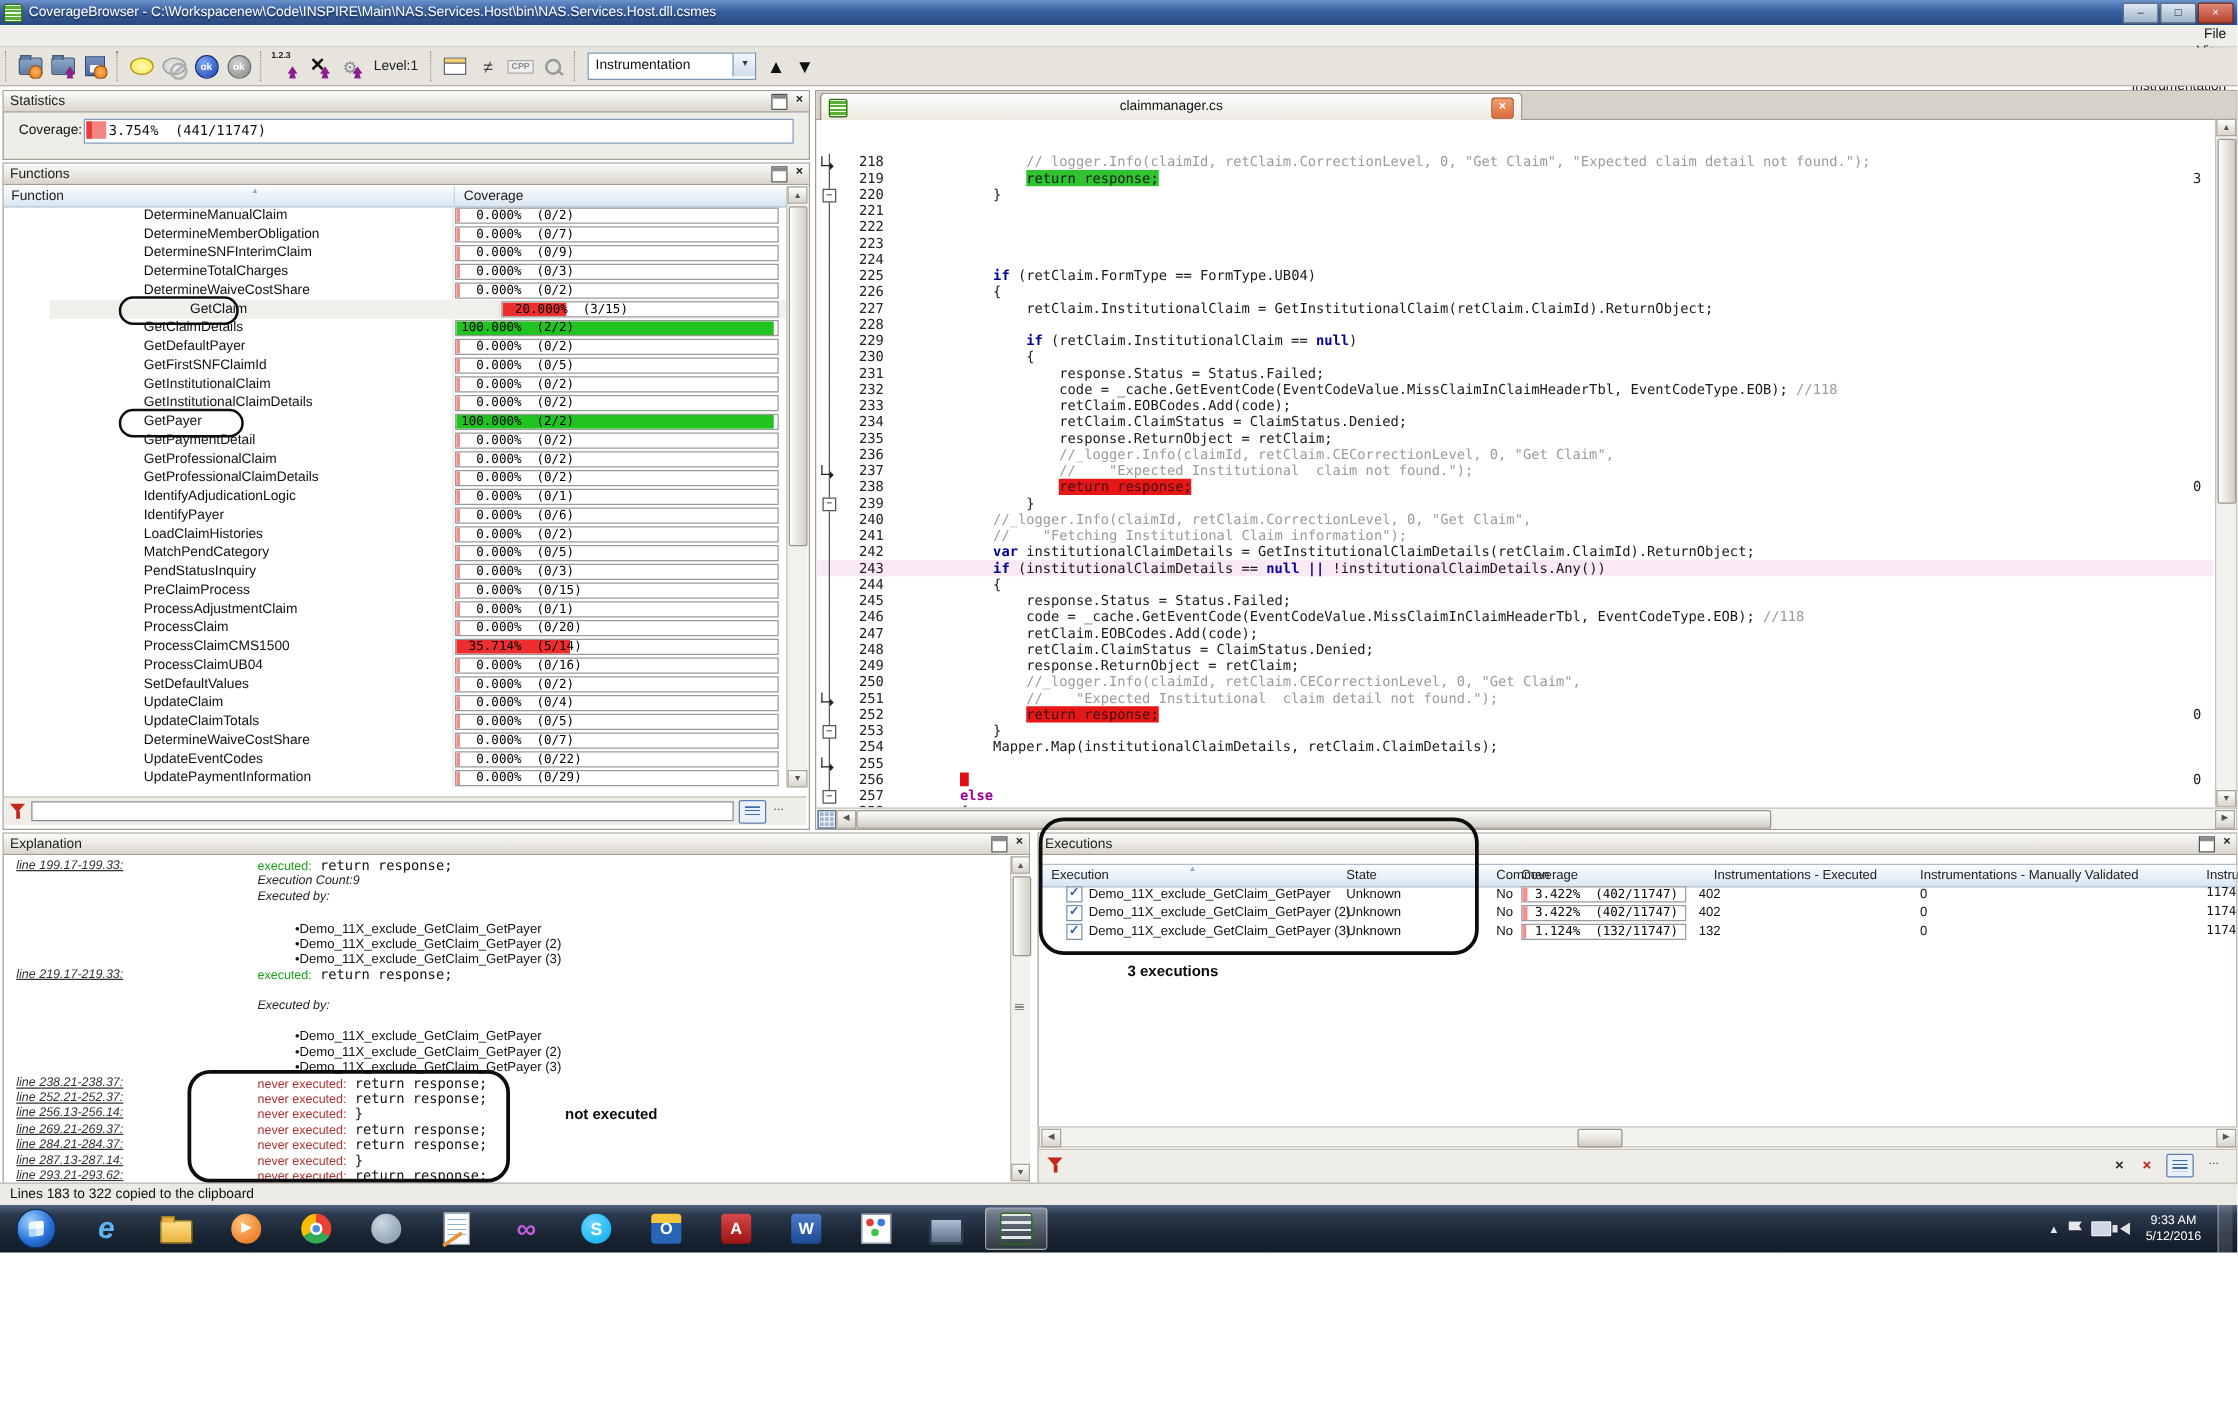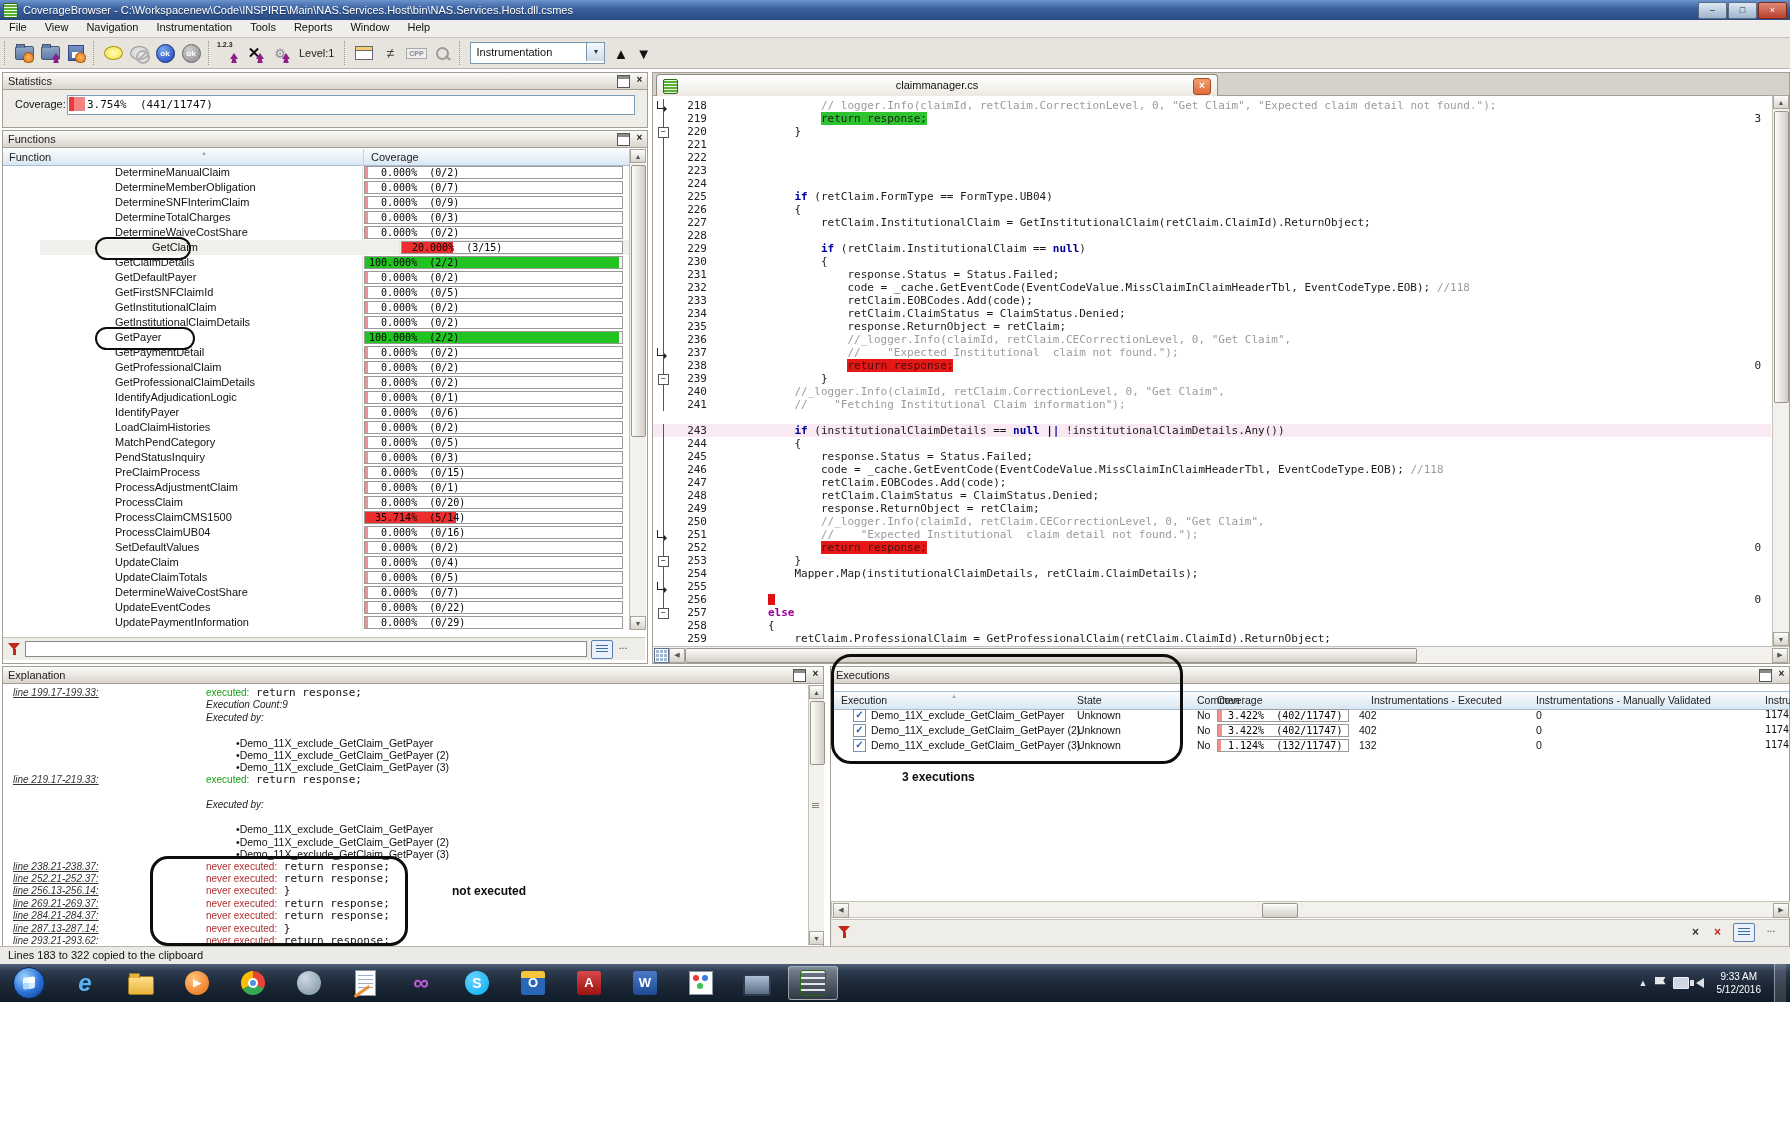--- a/index.html
+++ b/index.html
@@ -13,21 +13,21 @@
     color:#fff;font-size:11px;display:flex;align-items:center;padding:0;}
   #appicon{width:13px;height:13px;margin:0 5px 0 3px;background:#59b031;border:1px solid #2e6b14;border-radius:2px;
     background-image:repeating-linear-gradient(180deg,rgba(255,255,255,.9) 0 1px,transparent 1px 3px);}
   #wtitle{white-space:nowrap;text-shadow:0 1px 1px rgba(0,0,0,.5);}
   #winbtns{position:absolute;right:3px;top:2px;display:flex;gap:1px;}
   .wbtn{width:27px;height:15px;font-size:9px;line-height:14px;text-align: center;color:#fff;
     background:linear-gradient(#dfe8f2,#9fb4cc);border:1px solid #5a6d85;border-radius:2px;color:#223;}
   .wbtn.close{background:linear-gradient(#e08a78,#b8402c);color:#fff;border-color:#7a2a1a;}
 
   #menubar{position:absolute;left:0;top:20px;width:1790px;height:17px;background:#f0eeea;
-    border-bottom:1px solid #c9c5bd;font-size:11px;display:flex;align-items:flex-start;}
+    border-bottom:1px solid #c9c5bd;font-size:11px;display:flex;align-items:flex-end;flex-direction:column;}
   .mitem{padding:1px 9px;color:#111;}
 
   #toolbar{position:absolute;left:0;top:38px;width:1790px;height:30px;background:#e7e4dd;
     border-bottom:1px solid #b9b5ac;display:flex;align-items:center;}
   .tsep{width:2px;height:24px;margin:0 4px;border-left:1px dotted #9a968c;}
   .tbi{width:24px;height:24px;margin:0 1px;position:relative;display:flex;align-items:center;justify-content:center;font-size:10px;}
   .fold-folder{width:17px;height:12px;background:linear-gradient(#8fa7c6,#5f7da6);border:1px solid #44597a;border-radius:2px;position:relative;}
   .fold-folder::before{content:"";position:absolute;left:0;top:-3px;width:7px;height:3px;background:#5f7da6;border:1px solid #44597a;border-bottom:none;}
   .dbdot{position:absolute;right:2px;bottom:2px;width:9px;height:9px;background:radial-gradient(#ffb65e,#e07818);border:1px solid #9c5510;border-radius:50% 50% 40% 40%;}
   .purman{position:absolute;right:2px;bottom:2px;width:8px;height:10px;background:#8c1f8c;clip-path:polygon(50% 0,100% 60%,70% 60%,85% 100%,15% 100%,30% 60%,0 60%);}
@@ -102,21 +102,21 @@
   #codedock{left:652px;top:72px;width:1136px;height:590px;background:#fff;}
   #tabbar{position:absolute;left:0;top:0;width:100%;height:22px;background:#d6d2c9;border-bottom:1px solid #a49f95;}
   #tab{position:absolute;left:3px;top:1px;width:560px;height:21px;background:linear-gradient(#ffffff,#ece9e2);
     border:1px solid #8f8a80;border-bottom:none;border-radius:4px 4px 0 0;}
   #tabicon{position:absolute;left:6px;top:4px;width:13px;height:13px;background:#59b031;border:1px solid #2e6b14;border-radius:2px;
     background-image:repeating-linear-gradient(180deg,rgba(255,255,255,.9) 0 1px,transparent 1px 3px);}
   #tablabel{position:absolute;left:0;right:0;top:4px;text-align:center;font-size:11px;color:#111;}
   #tabclose{position:absolute;right:6px;top:3px;width:16px;height:15px;background:linear-gradient(#f0a070,#dd6a3a);
     border:1px solid #a84a20;border-radius:3px;color:#fff;font-size:10px;font-weight:bold;text-align:center;line-height:14px;}
   #codelines{position:absolute;left:0;top:24px;width:1118px;height:549px;overflow:hidden;}
-  .cline{position:absolute;left:0;width:100%;height:13px;}
+  .cline{position:absolute;left:0;width:100%;height:13px;margin-top:24px;}
   .cline.lhl{background:#f9e9f3;}
   .cgut{position:absolute;left:0;top:0;width:22px;height:13px;}
   .gline{position:absolute;left:10px;top:0;bottom:0;width:1px;background:#555;}
   .fold{position:absolute;left:5px;top:2px;width:9px;height:9px;background:#fff;border:1px solid #555;
     font:8px/8px "DejaVu Sans Mono",monospace;text-align:center;color:#222;}
   .amark{position:absolute;left:4px;top:2px;width:7px;height:7px;border-left:1px solid #222;border-bottom:1px solid #222;}
   .amark::after{content:"";position:absolute;right:-5px;bottom:-4px;border:3px solid transparent;border-left-color:#222;}
   .lnum{position:absolute;left:22px;top:0;width:32px;text-align:right;font:11px/13px "DejaVu Sans Mono",monospace;color:#222;}
   .ctext{position:absolute;left:62px;top:0;font:11px/13px "DejaVu Sans Mono",monospace;white-space:pre;}
   .sx-n{color:#1a1a1a;} .sx-c{color:#9b9b9b;} .sx-k{color:#00009b;font-weight:bold;} .sx-e{color:#9b009b;font-weight:bold;}
@@ -793,20 +793,27 @@
         <span class="lnum">240</span>
         <span class="ctext"><span>            </span><span class="sx-c">//_logger.Info(claimId, retClaim.CorrectionLevel, 0, "Get Claim",</span></span>
       </div>
       <div class="cline" style="top: 301px;">
         <span class="cgut">
           <i class="gline"></i>
         </span>
         <span class="lnum">241</span>
         <span class="ctext"><span>            </span><span class="sx-c">//    "Fetching Institutional Claim information");</span></span>
       </div>
+      <div class="cline" style="top: 314px;">
+        <span class="cgut">
+          <i class="gline"></i>
+        </span>
+        <span class="lnum">242</span>
+        <span class="ctext"><span>            </span><span class="sx-k">var</span><span class="sx-n"> institutionalClaimDetails = GetInstitutionalClaimDetails(retClaim.ClaimId).ReturnObject;</span></span>
+      </div>
       <div class="cline lhl" style="top: 327px;">
         <span class="cgut">
           <i class="gline"></i>
         </span>
         <span class="lnum">243</span>
         <span class="ctext"><span>            </span><span class="sx-k">if</span><span class="sx-n"> (institutionalClaimDetails == </span><span class="sx-k">null</span><span class="sx-n"> </span><span class="sx-k">||</span><span class="sx-n"> !institutionalClaimDetails.Any())</span></span>
       </div>
       <div class="cline" style="top: 340px;">
         <span class="cgut">
           <i class="gline"></i>

